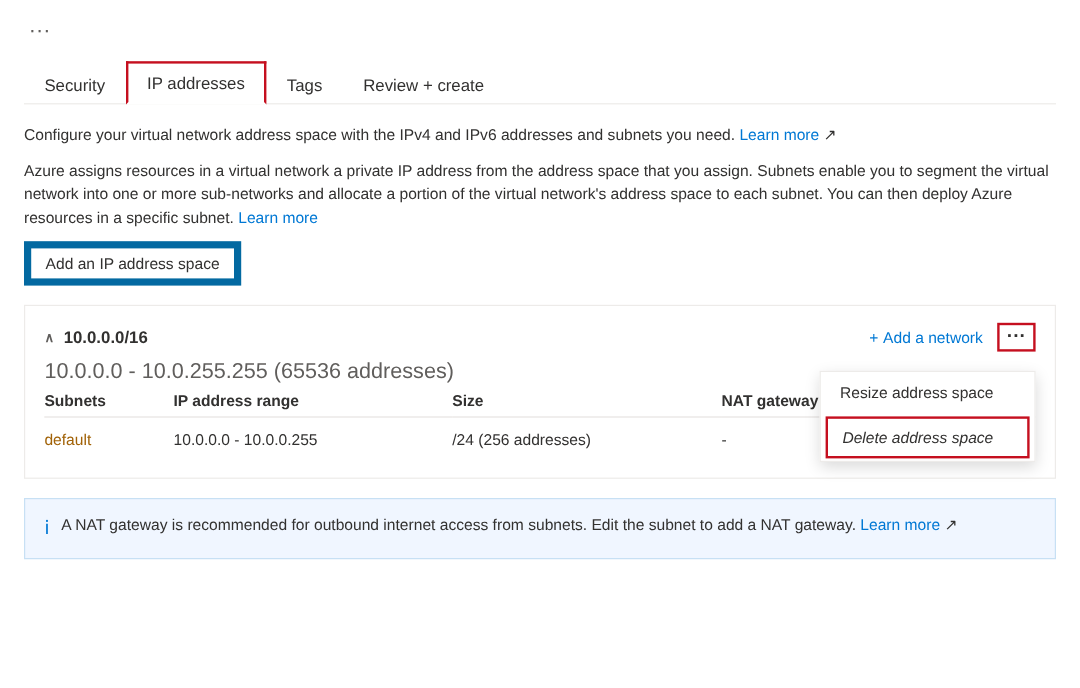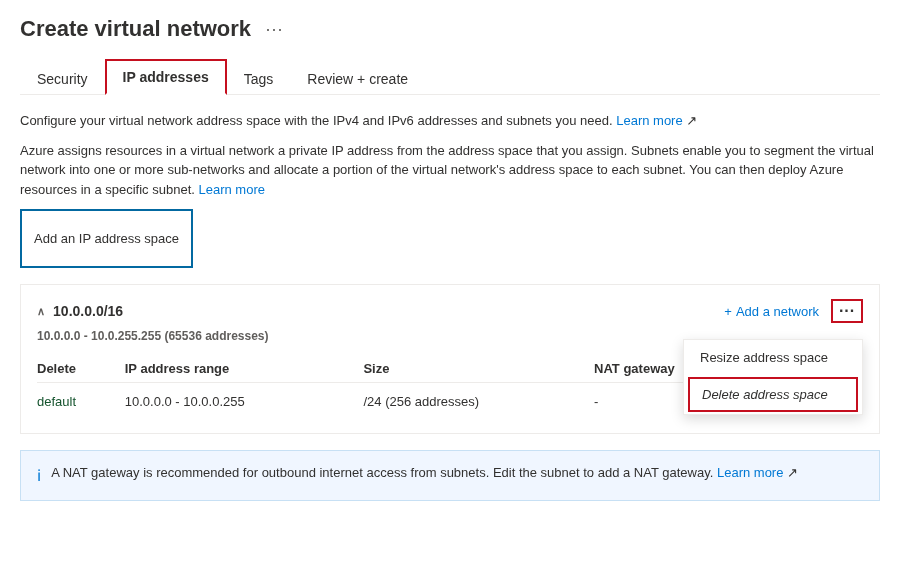--- a/index.html
+++ b/index.html
@@ -49,40 +49,40 @@
       border: 1px solid transparent;
       border-bottom: none;
       background: none;
       position: relative;
       top: 1px;
     }
     .tab.active {
       color: #323130;
       border: 2px solid #c50f1f;
       border-bottom: 2px solid #fff;
-      font-weight: 700;
+      font-weight: 400;
       background: #fff;
     }
     
     .desc-text {
       font-size: 13px;
       color: #323130;
       margin-bottom: 10px;
       line-height: 1.5;
     }
     .desc-text a, .link {
       color: #0078d4;
       text-decoration: none;
     }
     
     .btn-outline {
-      border: 2px solid #0369a1;
+      border: 6px solid #0369a1;
       background: #fff;
       color: #323130;
-      padding: 20px 12px;
+      padding: 5px 12px;
       font-size: 13px;
       cursor: pointer;
       margin-bottom: 16px;
     }
     
     .address-space-block {
       border: 1px solid #edebe9;
       padding: 14px 16px;
       margin-bottom: 16px;
       position: relative;
@@ -125,45 +125,43 @@
       border: 2px solid #c50f1f;
       background: none;
       cursor: pointer;
       padding: 2px 6px;
       font-size: 16px;
       color: #323130;
       font-weight: bold;
       line-height: 1;
     }
     .address-range-text {
-      font-size: 12px;
+      font-size: 18px;
       color: #605e5c;
-      margin-bottom: 12px;
-      font-weight: bold;
     }
     
     .subnet-table {
       width: 100%;
       border-collapse: collapse;
     }
     .subnet-table th {
       text-align: left;
       font-weight: 600;
       font-size: 13px;
       color: #323130;
       padding: 6px 8px 6px 0;
       border-bottom: 1px solid #edebe9;
     }
     .subnet-table td {
       padding: 8px 8px 8px 0;
       font-size: 13px;
       vertical-align: middle;
     }
     .subnet-link {
-      color: #14532d;
+      color: #a16207;
       cursor: pointer;
       text-decoration: none;
     }
     .table-actions {
       display: flex;
       gap: 10px;
       align-items: center;
       justify-content: flex-end;
     }
     .icon-btn {
@@ -220,21 +218,20 @@
       color: #0078d4;
       text-decoration: none;
     }
   </style>
 </head>
 <body>
 
 <div class="page-container">
   
   <div class="page-title">
-    <span>Create virtual network</span>
     <button class="ellipsis-btn">···</button>
   </div>
 
   
   <div class="tabs">
     <button class="tab">Security</button>
     <button class="tab active">IP addresses</button>
     <button class="tab">Tags</button>
     <button class="tab">Review + create</button>
   </div>
@@ -274,21 +271,21 @@
           <div class="dropdown-item highlighted">Delete address space</div>
         </div>
       </div>
     </div>
 
     <div class="address-range-text">10.0.0.0 - 10.0.255.255 (65536 addresses)</div>
 
     <table class="subnet-table">
       <thead>
         <tr>
-          <th>Delete</th>
+          <th>Subnets</th>
           <th>IP address range</th>
           <th>Size</th>
           <th>NAT gateway</th>
           <th></th>
         </tr>
       </thead>
       <tbody>
         <tr>
           <td>
             <a href="#" class="subnet-link">default</a>

